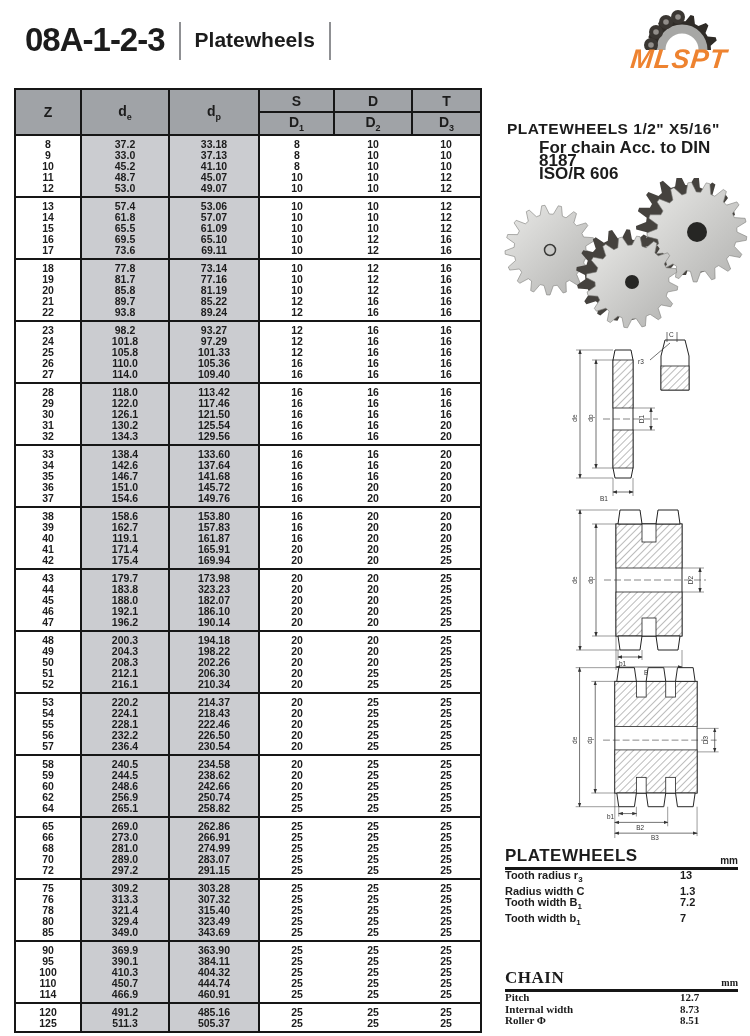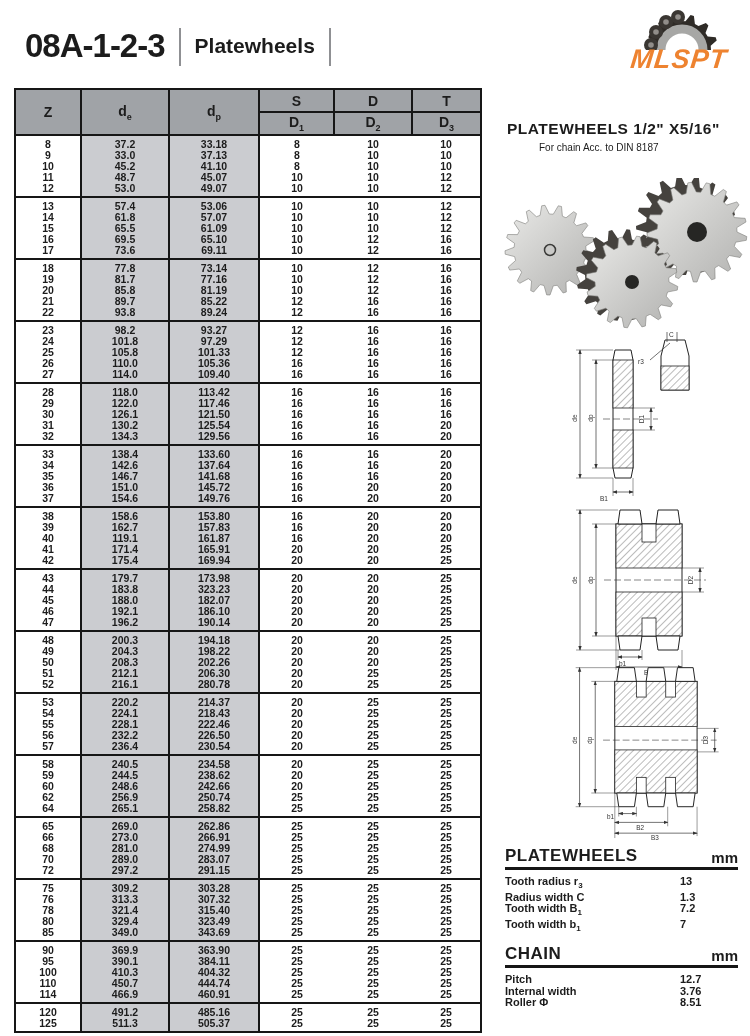--- a/index.html
+++ b/index.html
@@ -1,20 +1,20 @@
 <!DOCTYPE html>
 <html><head>
 <meta charset="utf-8">
 <style>
   html,body{margin:0;padding:0;background:#fff;}
   .page{position:relative;width:750px;height:1036px;background:#fff;overflow:hidden;
         font-family:"Liberation Sans",sans-serif;color:#1c1c1c;}
 
   
-  .hdr{position:absolute;left:25px;top:16px;height:60px;display:flex;align-items:center;}
+  .hdr{position:absolute;left:25px;top:0;height:60px;display:flex;align-items:flex-end;}
   .hdr-title{font-size:33px;font-weight:bold;letter-spacing:-1px;line-height:40px;margin:0;}
   .vbar{display:inline-block;width:2px;height:38px;background:#8f9093;margin:2px 14px 0 14px;}
   .hdr-sub{font-size:21px;font-weight:bold;margin:0;line-height:40px;}
   .logo{position:absolute;left:610px;top:4px;width:138px;text-align:center;}
   .logo svg{display:block;margin:0 auto;}
   .logo-text{font-size:27px;font-weight:bold;font-style:italic;color:#ee8330;
              letter-spacing:1px;margin-top:-6px;transform:skewX(-6deg);}
 
   
   table.dim{position:absolute;left:14px;top:88px;width:466px;border-collapse:collapse;
@@ -28,37 +28,37 @@
   table.dim td:nth-child(1){border-right:2px solid #161616;}
   table.dim td:nth-child(2){border-right:2px solid #161616;}
   table.dim td:nth-child(3){border-right:2px solid #161616;}
   table.dim td.shade{background:#cbccd0;}
   table.dim tbody tr:first-child td{padding-top:2.5px;}
   table.dim tbody tr:last-child td{padding-bottom:2.5px;}
 
   
   .prod{position:absolute;left:507px;top:120px;width:240px;}
   .prod-h{font-size:15.5px;font-weight:bold;letter-spacing:0.5px;margin:0 0 3px 0;}
-  .prod-l{font-size:10px;font-weight:normal;line-height:13px;padding-left:32px;}
+  .prod-l{font-size:17px;font-weight:bold;line-height:13px;padding-left:32px;}
 
   .photo{position:absolute;left:497px;top:178px;}
   .draw{position:absolute;}
   .d1{left:558px;top:330px;}
   .d2{left:556px;top:496px;}
   .d3{left:556px;top:652px;}
   .draw text{font-family:"Liberation Sans",sans-serif;font-size:6.5px;fill:#333;}
 
   
   .spec{position:absolute;left:505px;width:233px;}
-  .spec-pw{top:846px;} .spec-ch{top:944px;}
+  .spec-pw{top:846px;} .spec-ch{top:968px;font-family:Liberation Serif, serif;}
   .spec-head{display:flex;justify-content:space-between;align-items:flex-end;
              border-bottom:3px solid #161616;padding-bottom:1px;}
   .spec-title{font-size:17px;font-weight:bold;letter-spacing:0.5px;}
-  .spec-unit{font-size:15px;font-weight:bold;}
-  .spec-rows{margin-top:6px;}
+  .spec-unit{font-size:10px;font-weight:bold;}
+  .spec-rows{}
   .spec-row{display:flex;font-size:11px;font-weight:bold;line-height:11.6px;}
   .spec-label{flex:1;}
   .spec-value{width:58px;text-align:left;}
   .spec sub{font-size:8px;}
 </style>
 </head>
 <body>
 
 <div class="page">
 
@@ -476,21 +476,21 @@
           <td>51</td>
           <td class="shade">212.1</td>
           <td class="shade">206.30</td>
           <td>20</td>
           <td>25</td>
           <td>25</td>
         </tr>
         <tr>
           <td>52</td>
           <td class="shade">216.1</td>
-          <td class="shade">280.78</td>
+          <td class="shade">210.34</td>
           <td>20</td>
           <td>25</td>
           <td>25</td>
         </tr>
       </tbody>
       <tbody>
         <tr>
           <td>53</td>
           <td class="shade">220.2</td>
           <td class="shade">214.37</td>
@@ -715,20 +715,21 @@
           <td>25</td>
           <td>25</td>
           <td>25</td>
         </tr>
       </tbody>
     </table>
 
   <div class="prod">
     <h3 class="prod-h">PLATEWHEELS 1/2" X5/16"</h3>
     <div class="prod-l">For chain Acc. to DIN 8187</div>
+    <div class="prod-l">ISO/R 606</div>
   </div>
 
   <svg class="photo" width="252" height="158" viewBox="0 0 252 158">
     <defs>
       <linearGradient id="g1" x1="0" y1="0" x2="1" y2="1">
         <stop offset="0" stop-color="#e9e9e7"></stop>
           <stop offset="1" stop-color="#b2b2b0"></stop>
       </linearGradient>
     </defs>
     <path fill="#45423e" d="M229.0,47.0 L238.8,51.6 L238.3,55.3 L227.7,57.2 L226.3,61.4 L233.8,69.3 L232.0,72.5 L221.4,70.5 L218.6,73.9 L222.7,84.0 L219.9,86.3 L210.7,80.6 L206.8,82.8 L207.1,93.6 L203.6,94.8 L197.1,86.2 L192.7,86.8 L189.0,97.0 L185.3,96.9 L182.4,86.4 L178.1,85.5 L170.9,93.6 L167.5,92.2 L168.6,81.4 L164.9,78.9 L155.3,84.0 L152.7,81.4 L157.5,71.7 L155.0,68.1 L144.2,69.3 L142.7,65.9 L150.7,58.7 L149.7,54.3 L139.2,51.6 L139.0,47.9 L149.1,44.0 L149.7,39.7 L140.9,33.3 L142.1,29.8 L152.9,29.8 L155.0,25.9 L149.1,16.9 L151.4,14.0 L161.5,17.9 L164.9,15.1 L162.7,4.5 L165.9,2.7 L173.9,10.0 L178.1,8.5 L179.8,-2.1 L183.5,-2.7 L188.3,7.0 L192.7,7.2 L198.2,-2.1 L201.8,-1.3 L202.8,9.4 L206.8,11.2 L215.3,4.5 L218.4,6.5 L215.4,16.9 L218.6,20.1 L228.9,16.9 L231.0,19.9 L224.5,28.5 L226.3,32.6 L237.1,33.3 L238.0,36.9 L228.8,42.6 L229.0,47.0 Z"></path>
@@ -906,21 +907,21 @@
       <span class="spec-title">CHAIN</span>
       <span class="spec-unit">mm</span>
     </div>
     <div class="spec-rows" id="ch-rows">
         <div class="spec-row">
           <span class="spec-label">Pitch</span>
           <span class="spec-value">12.7</span>
         </div>
         <div class="spec-row">
           <span class="spec-label">Internal width</span>
-          <span class="spec-value">3.76</span>
+          <span class="spec-value">8.73</span>
         </div>
         <div class="spec-row">
           <span class="spec-label">Roller Φ</span>
           <span class="spec-value">8.51</span>
         </div>
       </div>
   </section>
 
 </div>
 

